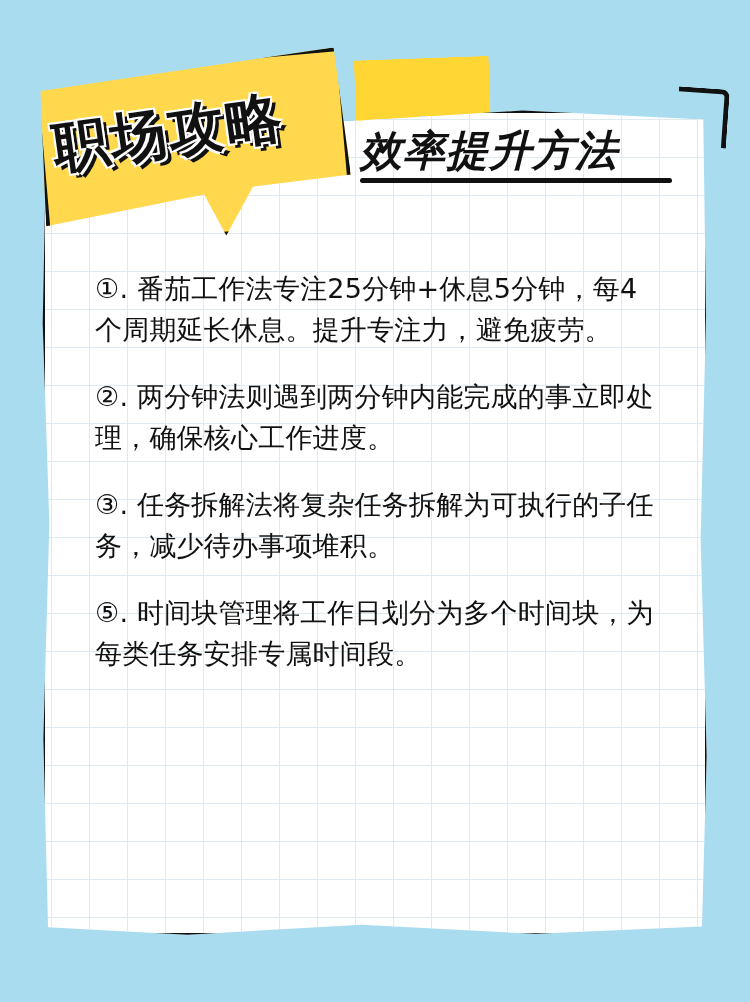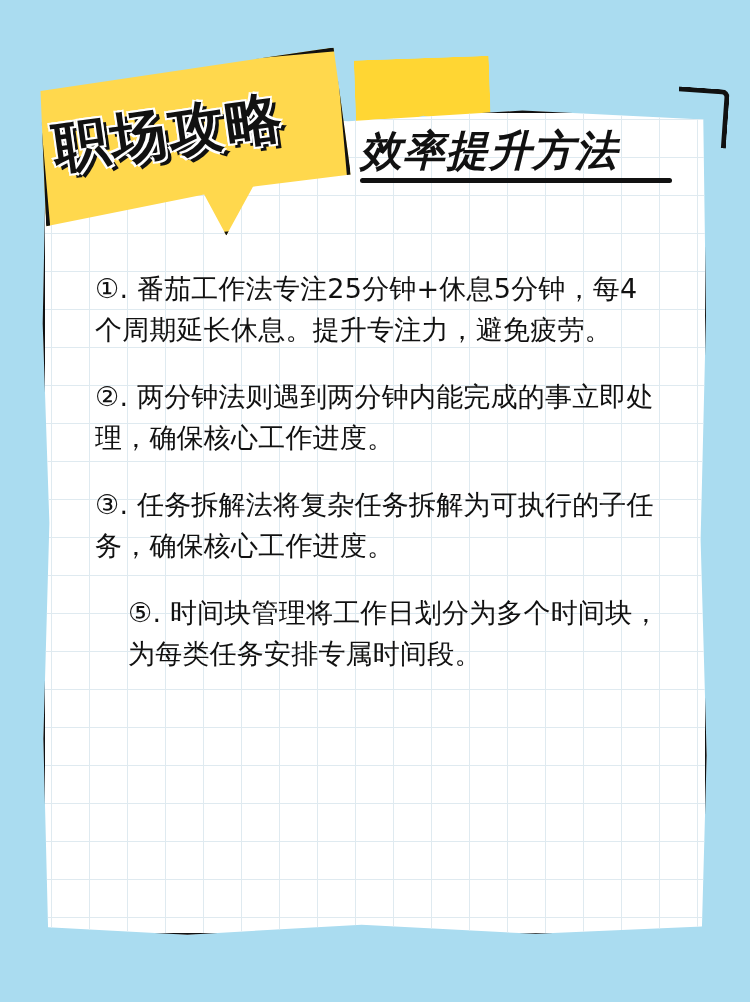--- a/index.html
+++ b/index.html
@@ -131,21 +131,21 @@
   }
   .list-item {
     font-family: "DejaVu Sans", "Liberation Sans", sans-serif;
     font-size: 27px;
     line-height: 1.52;
     color: #111;
     margin-bottom: 26px;
     font-weight: 500;
     letter-spacing: 0.2px;
   }
-  .list-item:last-child { margin-bottom: 0; margin-left: 33px; }
+  .list-item:last-child { margin-bottom: 0; }
 </style>
 </head>
 <body>
 
 <div class="banner"></div>
 
 <div class="card"></div>
 
 <div class="corner-accent"></div>
 
@@ -153,15 +153,15 @@
 <div class="badge-text">职场攻略</div>
 
 <div class="title-wrap">
   <div class="title">效率提升方法</div>
   <div class="title-underline"></div>
 </div>
 
 <div class="list">
   <div class="list-item">①. 番茄工作法专注25分钟+休息5分钟，每4个周期延长休息。提升专注力，避免疲劳。</div>
   <div class="list-item">②. 两分钟法则遇到两分钟内能完成的事立即处理，确保核心工作进度。</div>
-  <div class="list-item">③. 任务拆解法将复杂任务拆解为可执行的子任务，确保核心工作进度。</div>
+  <div class="list-item">③. 任务拆解法将复杂任务拆解为可执行的子任务，减少待办事项堆积。</div>
   <div class="list-item">⑤. 时间块管理将工作日划分为多个时间块，为每类任务安排专属时间段。</div>
 </div>
 
 </body></html>

